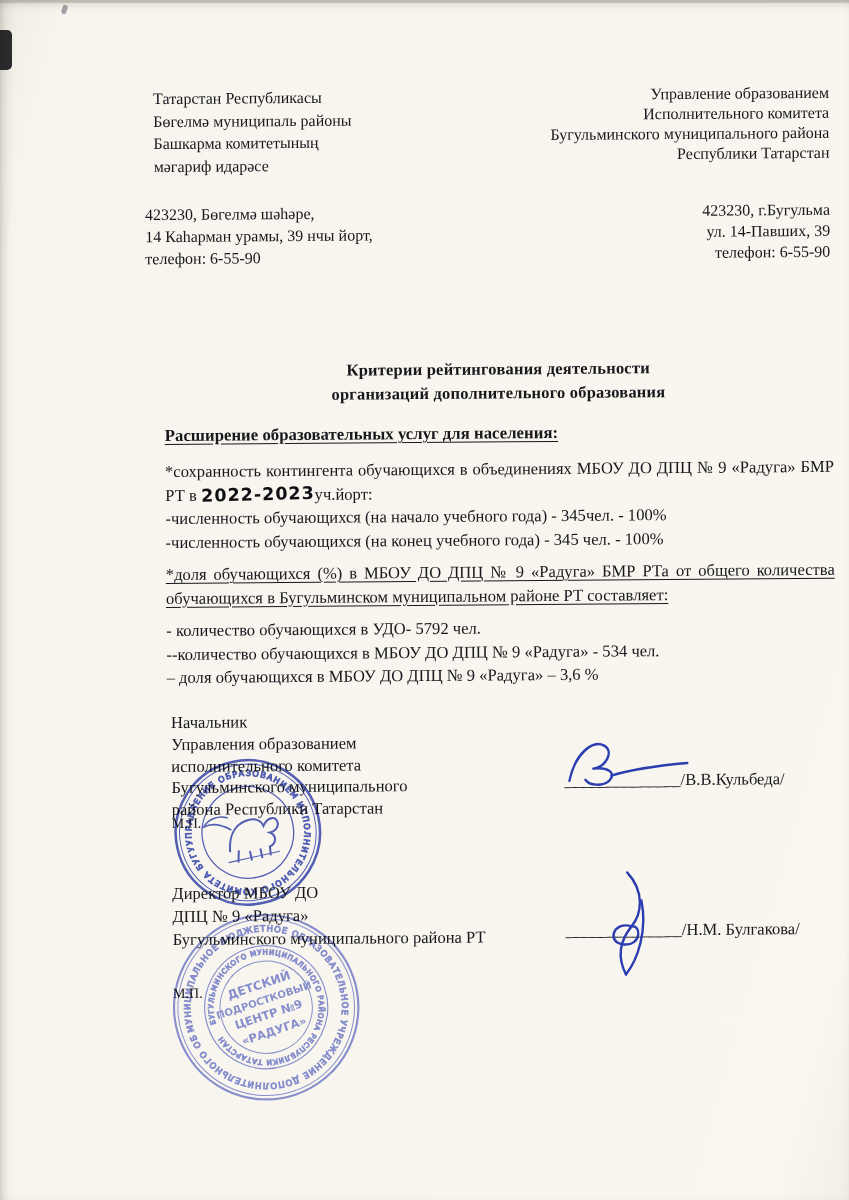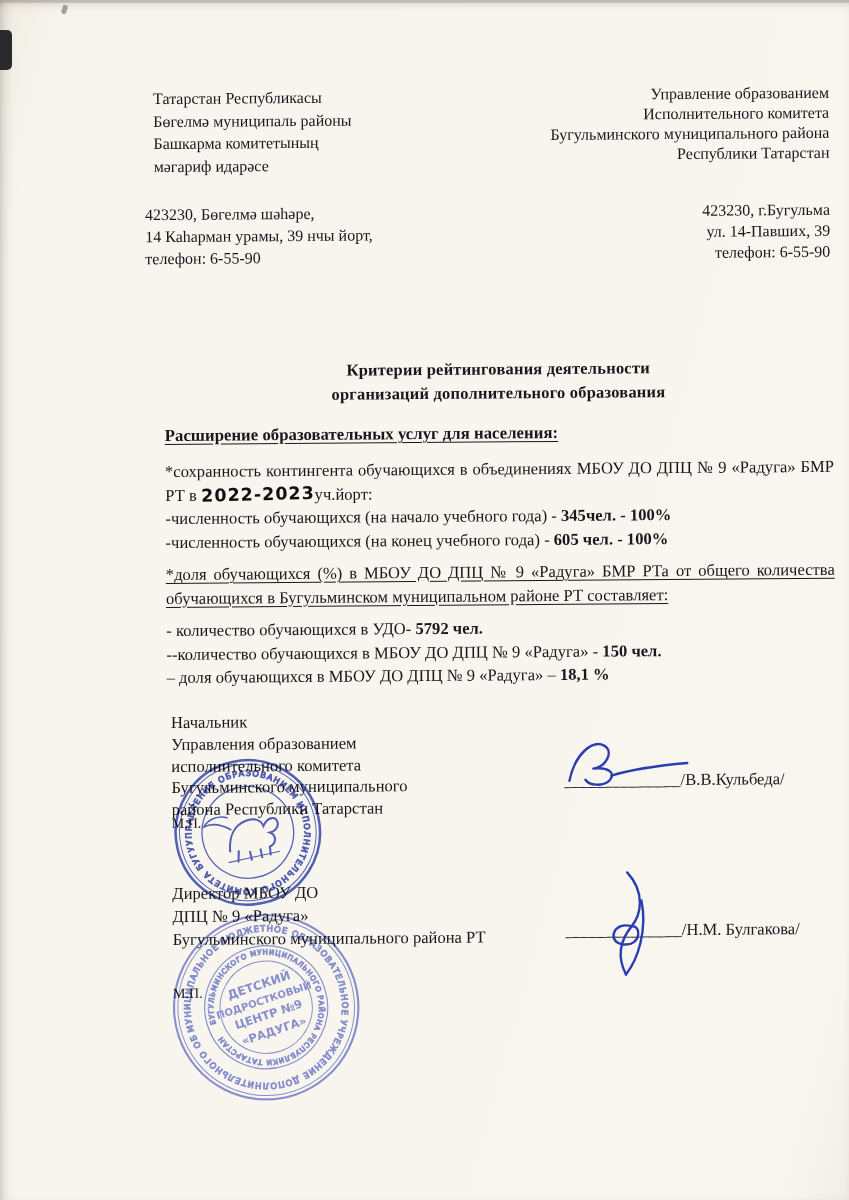--- a/index.html
+++ b/index.html
@@ -32,21 +32,21 @@
   .addr-right{font-size:16px;line-height:21px;text-align:right;}
 
   .title{position:absolute;top:358px;left:166px;width:668px;text-align:center;font-weight:bold;font-size:16.5px;line-height:24px;letter-spacing:.2px;}
 
   .section{position:absolute;top:424px;left:166px;font-weight:bold;font-size:16.8px;text-decoration:underline;text-underline-offset:3px;}
 
   .bodytext{position:absolute;top:458px;left:166px;width:669px;font-size:16.6px;line-height:23.5px;}
   .para{margin:0;text-align:justify;}
   .para.u{text-decoration:underline;text-underline-offset:3px;margin-top:9px;margin-bottom:9px;}
   .bline{white-space:nowrap;}
-  .bline b{font-weight:700;}
+  .bline b{font-weight:400;}
   .year{display:inline-block;font-family:"DejaVu Sans",sans-serif;font-weight:700;font-size:17.5px;letter-spacing:1px;transform:rotate(-1deg);color:#101014;}
 
   
   .sig1{position:absolute;top:710px;left:170px;font-size:16.6px;line-height:21.8px;}
   .signline{position:absolute;font-size:16.6px;white-space:nowrap;}
   .signline.one{top:772px;left:563px;}
   .signline.two{top:922px;left:563px;}
   .mp{position:absolute;font-size:14px;}
   .mp.one{top:814px;left:170px;}
   .mp.two{top:984px;left:170px;}
@@ -109,25 +109,25 @@
     <div class="title">
       <div>Критерии рейтингования деятельности</div>
       <div>организаций дополнительного образования</div>
     </div>
 
     <div class="section">Расширение образовательных услуг для населения:</div>
 
     <div class="bodytext">
       <p class="para"><span>*сохранность контингента обучающихся в объединениях МБОУ ДО ДПЦ № 9 «Радуга» БМР РТ  в </span><span class="year">2022-2023</span><span>уч.йорт:</span></p>
       <div class="bline"><span>-численность обучающихся (на начало учебного года) - </span><b>345чел. - 100%</b></div>
-      <div class="bline"><span>-численность обучающихся (на конец учебного года)  -  </span><b>605 чел. - 100%</b></div>
+      <div class="bline"><span>-численность обучающихся (на конец учебного года)  -  </span><b>345 чел. - 100%</b></div>
       <p class="para u">*доля обучающихся (%) в МБОУ ДО ДПЦ № 9 «Радуга» БМР РТа от общего количества обучающихся в Бугульминском муниципальном районе РТ составляет:</p>
       <div class="bline"><span>- количество обучающихся в УДО- </span><b>5792 чел.</b></div>
-      <div class="bline"><span>--количество обучающихся в МБОУ ДО ДПЦ № 9 «Радуга» - </span><b>150 чел.</b></div>
-      <div class="bline"><span>– доля  обучающихся в МБОУ ДО ДПЦ № 9 «Радуга» – </span><b>18,1 %</b></div>
+      <div class="bline"><span>--количество обучающихся в МБОУ ДО ДПЦ № 9 «Радуга» - </span><b>534 чел.</b></div>
+      <div class="bline"><span>– доля  обучающихся в МБОУ ДО ДПЦ № 9 «Радуга» – </span><b>3,6 %</b></div>
     </div>
 
     <div class="sig1">
       <div>Начальник</div>
       <div>Управления образованием</div>
       <div>исполнительного комитета</div>
       <div>Бугульминского муниципального</div>
       <div>района Республики Татарстан</div>
     </div>
     <div class="signline one">______________/В.В.Кульбеда/</div>

